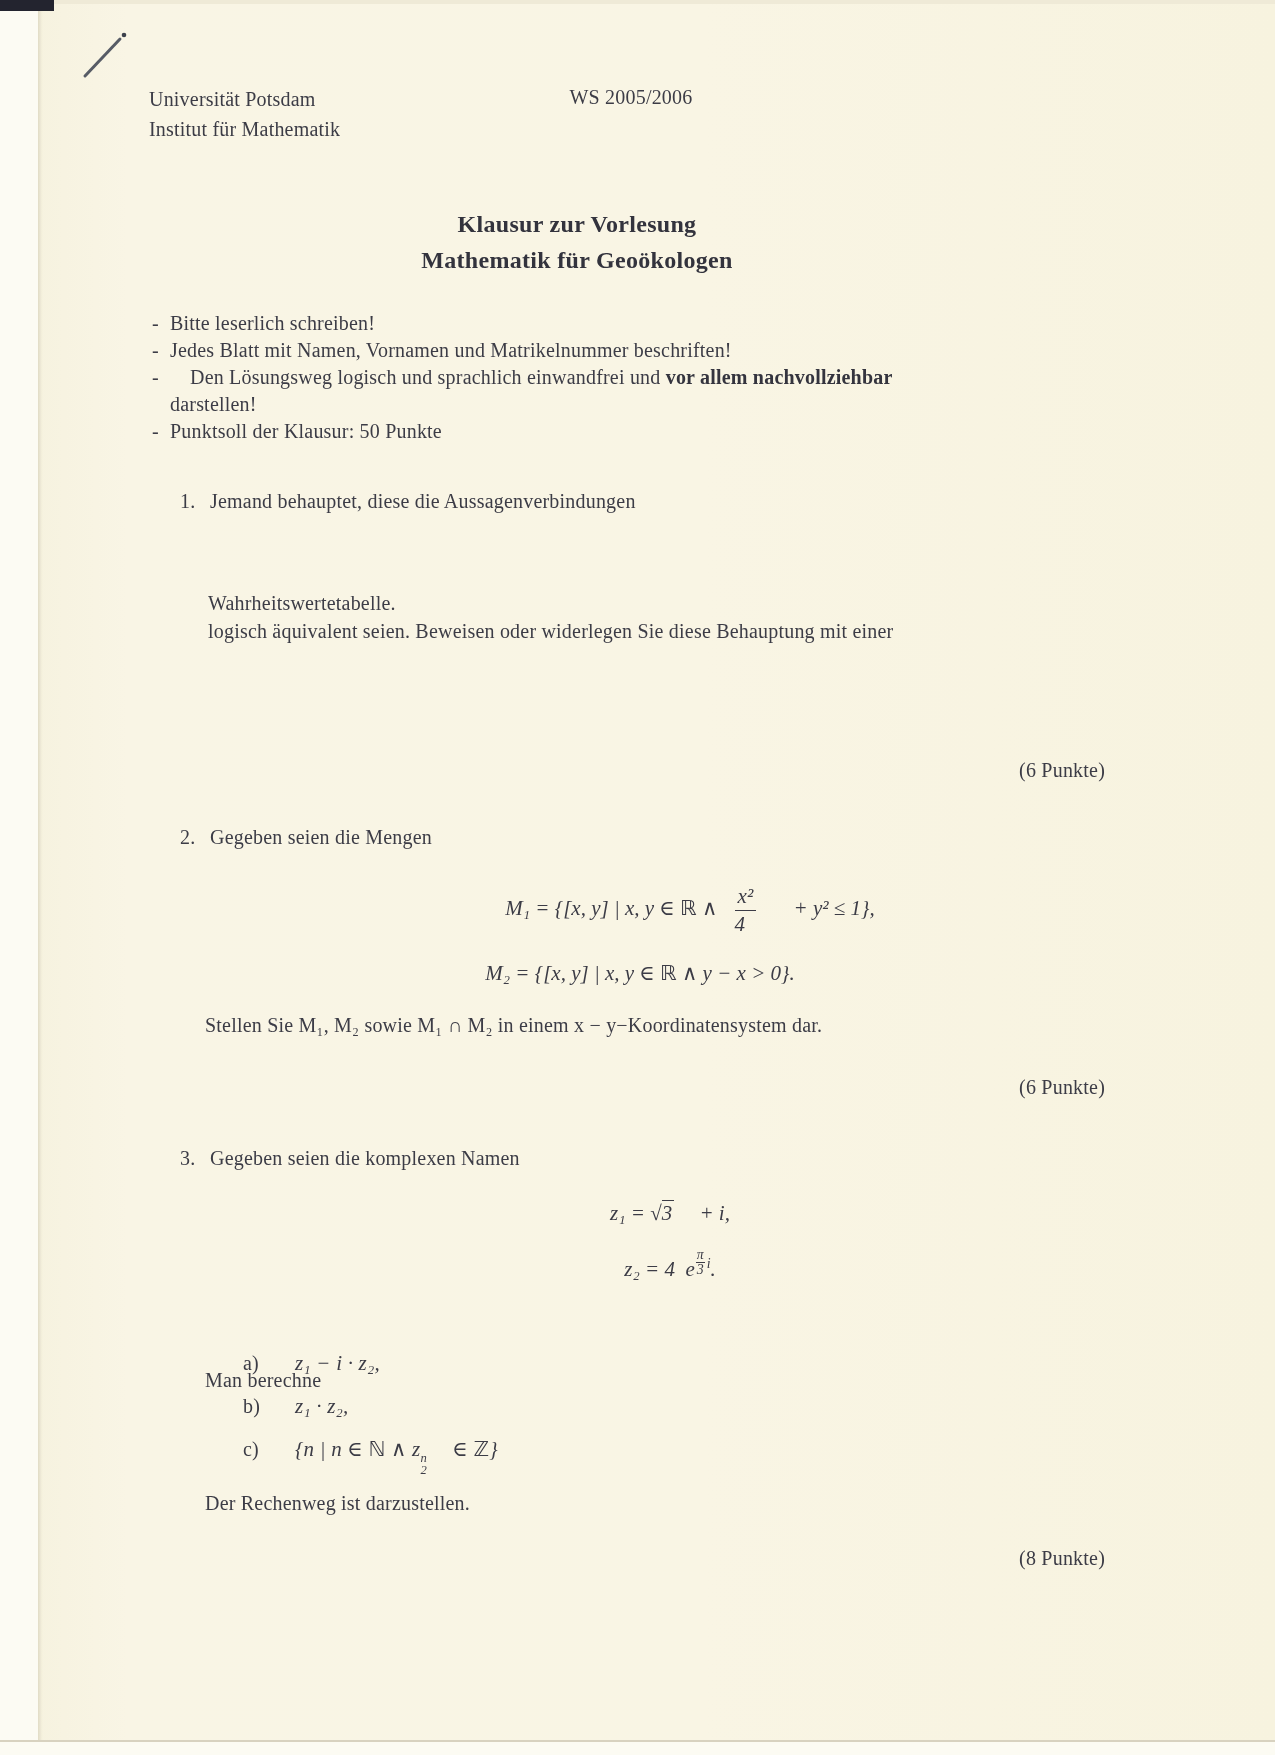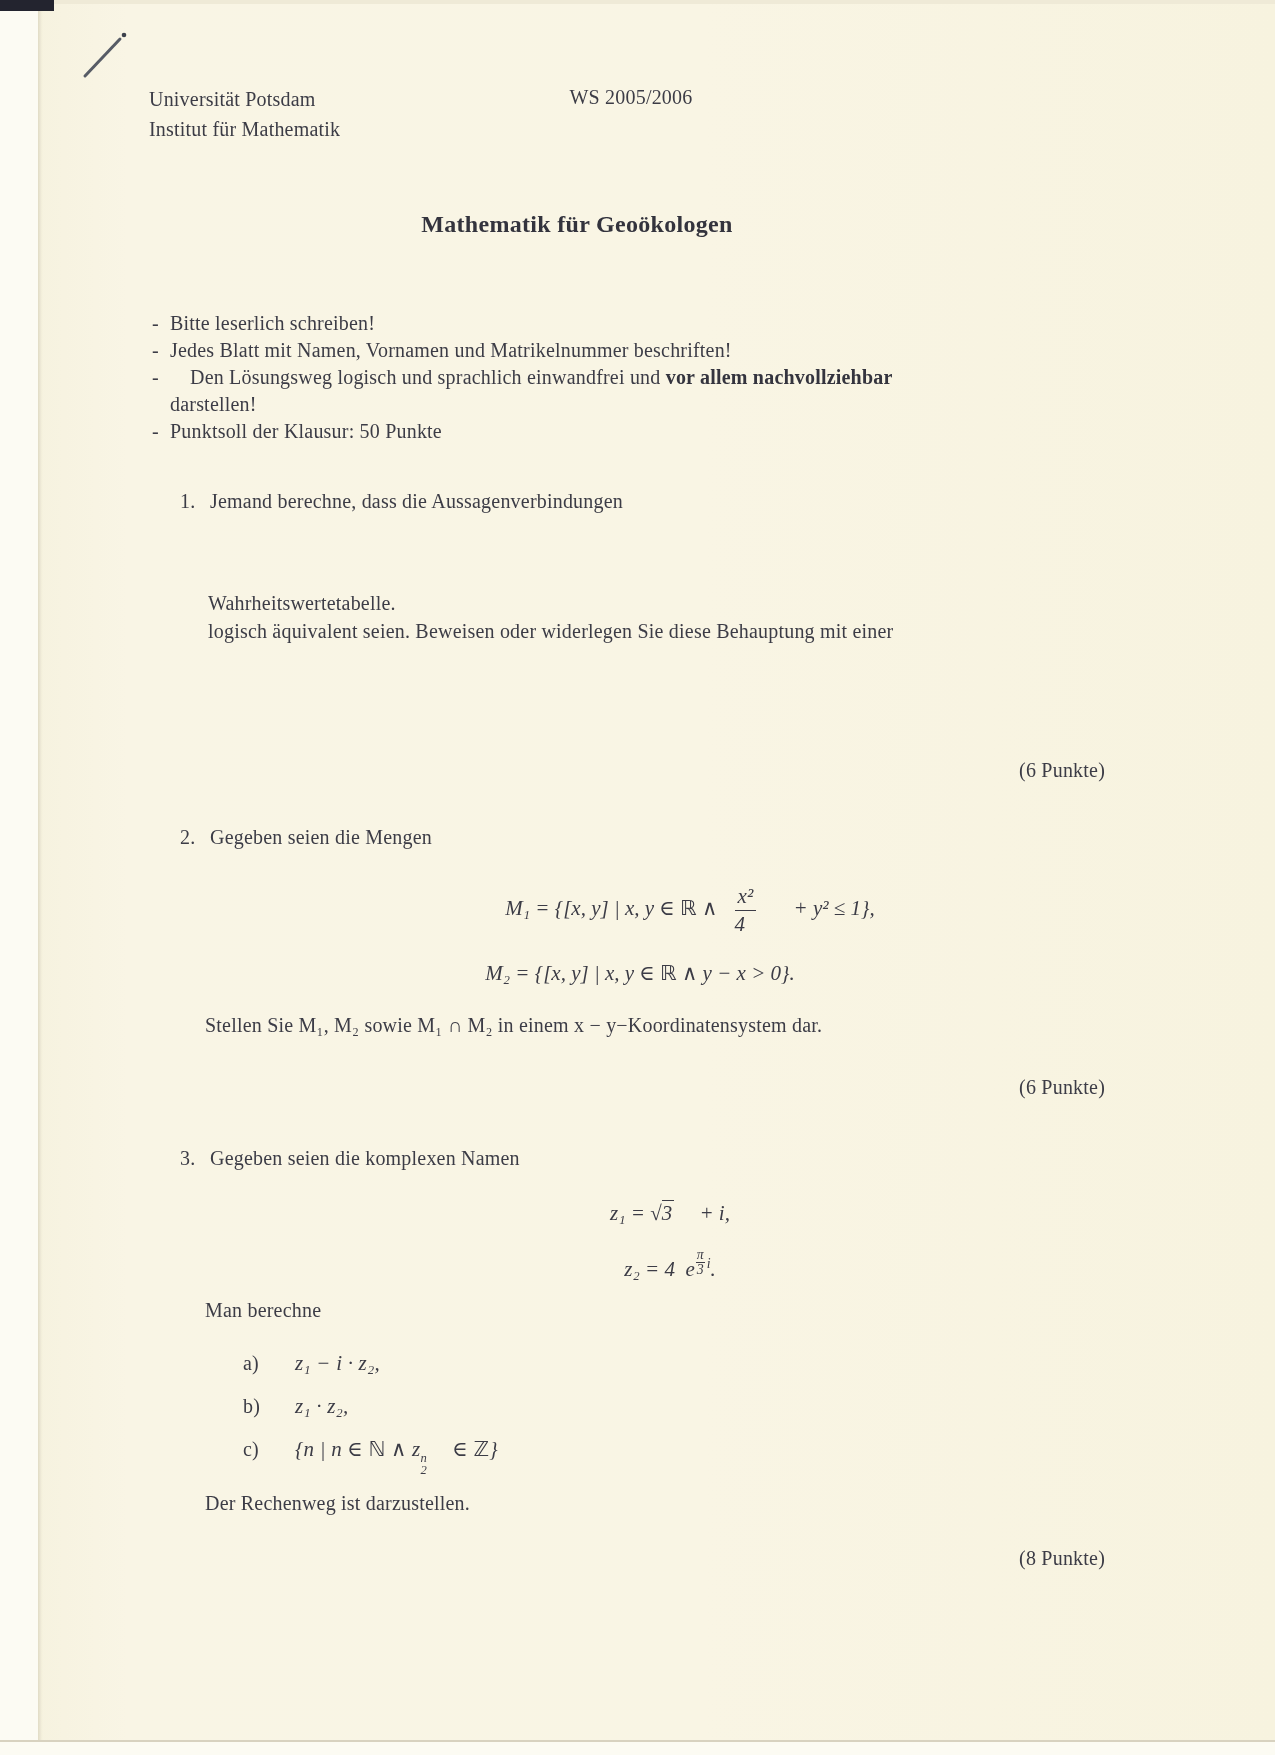--- a/index.html
+++ b/index.html
@@ -79,40 +79,41 @@
   .t3-head{left:180px;top:1145px;width:900px;}
   .t3-eqs{left:210px;top:1200px;width:900px;text-align:center;}
   .t3-z2{margin-top:22px;}
   .rad{display:inline-block;border-top:1.7px solid #3c3c46;padding:0 2px 0 0;}
   .exp{display:inline-block;vertical-align:0.55em;font-size:0.66em;margin-left:1px;}
   .mfrac{display:inline-block;text-align:center;vertical-align:-0.4em;}
   .mfrac .n{display:block;border-bottom:1px solid #3c3c46;padding:0 1px;line-height:1.0;}
   .mfrac .d{display:block;line-height:1.0;}
   .exp-i{margin-left:2px;}
 
-  .t3-lead{left:205px;top:1297px;}
+  .t3-lead{left:205px;top:1367px;}
   .sub-items{left:243px;top:1350px;width:700px;}
   .sub-row{display:flex;margin-bottom:16px;align-items:baseline;}
   .sub-label{width:32px;flex:0 0 32px;font-style:normal;}
   .stack{display:inline-flex;flex-direction:column;font-size:0.6em;line-height:1.0;
          vertical-align:-0.45em;text-align:left;}
   .t3-outro{left:205px;top:1490px;}
 </style>
 </head>
 <body>
 
 <div class="paper">
 
   <div class="abs hdr-left txt">
     <div>Universität Potsdam</div>
     <div>Institut für Mathematik</div>
   </div>
   <div class="abs hdr-right txt">WS 2005/2006</div>
 
   <div class="abs title">
+    <div>Klausur zur Vorlesung</div>
     <div>Mathematik für Geoökologen</div>
   </div>
 
   <div class="abs notes txt">
     <div class="note-row">
       <span class="note-dash">-</span>
       <span>Bitte leserlich schreiben!</span>
     </div>
     <div class="note-row">
       <span class="note-dash">-</span>
@@ -126,21 +127,21 @@
       </span>
     </div>
     <div class="note-row">
       <span class="note-dash">-</span>
       <span>Punktsoll der Klausur: 50 Punkte</span>
     </div>
   </div>
 
   <div class="abs t1-head txt task-head">
     <span class="task-num">1.</span>
-    <span>Jemand berechne, dass die Aussagenverbindungen</span>
+    <span>Jemand behauptet, diese die Aussagenverbindungen</span>
   </div>
   <div class="abs t1-body txt">
     <div>Wahrheitswertetabelle.</div>
     <div>logisch äquivalent seien. Beweisen oder widerlegen Sie diese Behauptung mit einer</div>
   </div>
   <div class="abs points p1 txt">(6 Punkte)</div>
 
   <div class="abs t2-head txt task-head">
     <span class="task-num">2.</span>
     <span>Gegeben seien die Mengen</span>

